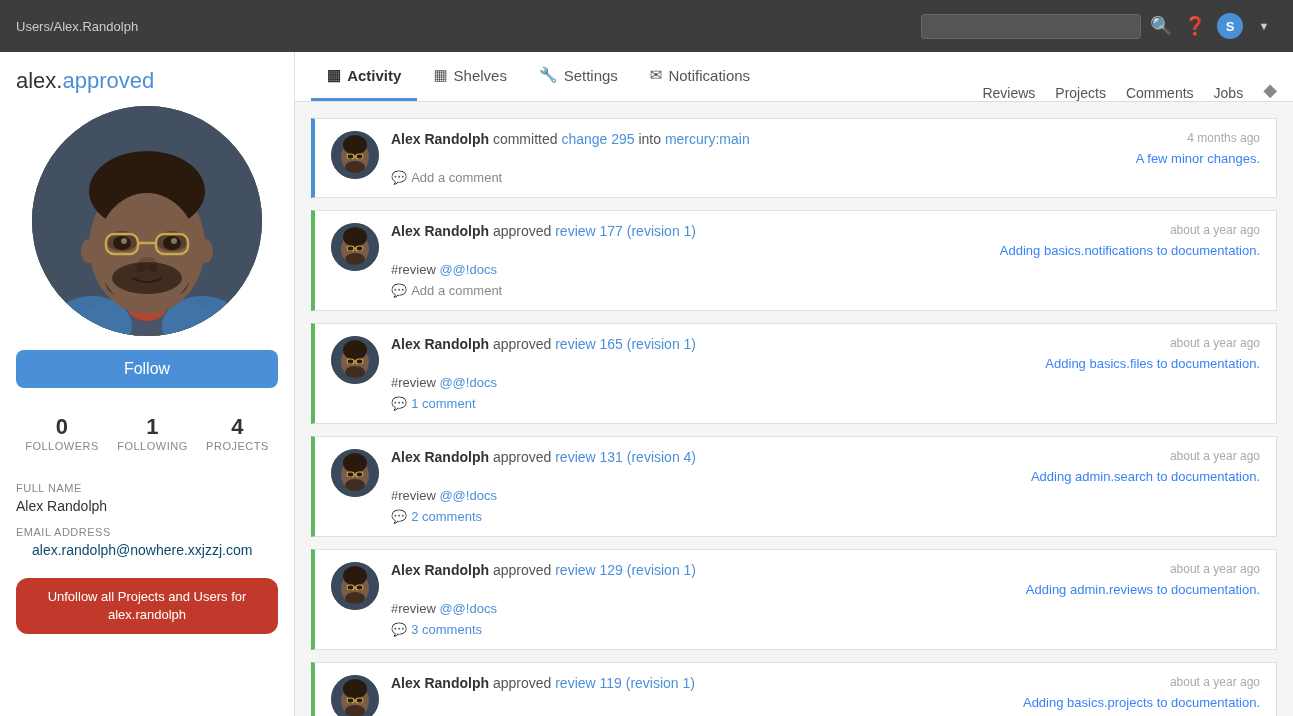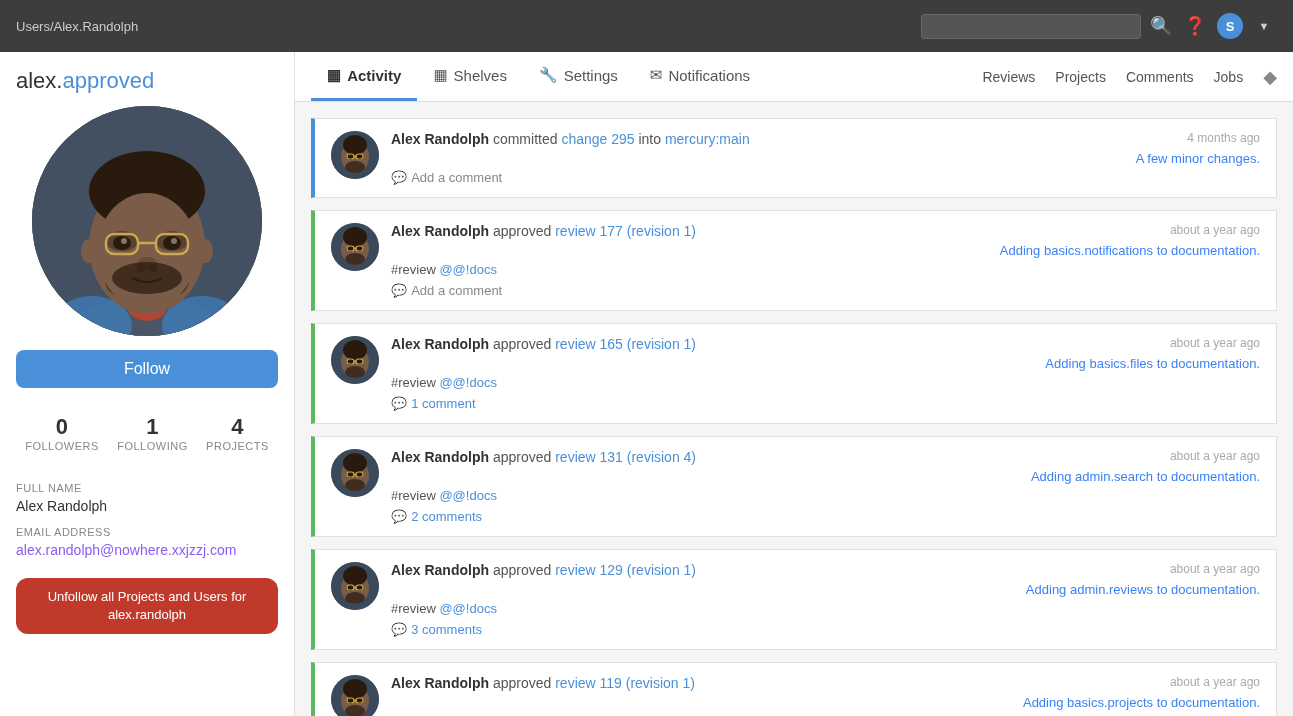--- a/index.html
+++ b/index.html
@@ -92,21 +92,21 @@
       justify-content: space-around;
       margin-bottom: 20px;
       padding: 10px 0;
     }
     .stat-item { text-align: center; }
     .stat-num { font-size: 22px; color: #333; font-weight: bold; }
     .stat-label { font-size: 11px; color: #888; text-transform: uppercase; letter-spacing: 0.5px; }
     .profile-section { width: 100%; margin-bottom: 12px; }
     .profile-label { font-size: 11px; color: #888; text-transform: uppercase; letter-spacing: 0.5px; margin-bottom: 4px; }
     .profile-value { font-size: 14px; color: #333; }
-    .profile-value.link { color: #8b5cf6; }
+    .profile-value.link { color: #0c4a6e; margin-left: 16px; }
     .unfollow-btn {
       background: #c0392b;
       color: #fff;
       border: none;
       border-radius: 12px;
       width: 100%;
       padding: 10px;
       font-size: 13px;
       cursor: pointer;
       margin-top: 8px;
@@ -131,21 +131,21 @@
       font-size: 15px;
       color: #555;
       cursor: pointer;
       border-bottom: 3px solid transparent;
       display: flex;
       align-items: center;
       gap: 6px;
       text-decoration: none;
     }
     .tab.active { color: #333; border-bottom: 3px solid #4a90d9; font-weight: bold; }
-    .tabs-right { display: flex; align-items: center; gap: 20px; }
+    .tabs-right { display: flex; align-items: flex-end; gap: 20px; }
     .right-tab { font-size: 14px; color: #555; cursor: pointer; text-decoration: none; }
     .rss-icon { font-size: 18px; color: #888; cursor: pointer; }
 
     
     .activity-feed { padding: 16px; overflow-y: auto; flex: 1; }
     .activity-item {
       background: #fff;
       border: 1px solid #e0e0e0;
       border-left: 4px solid #4a90d9;
       margin-bottom: 12px;

